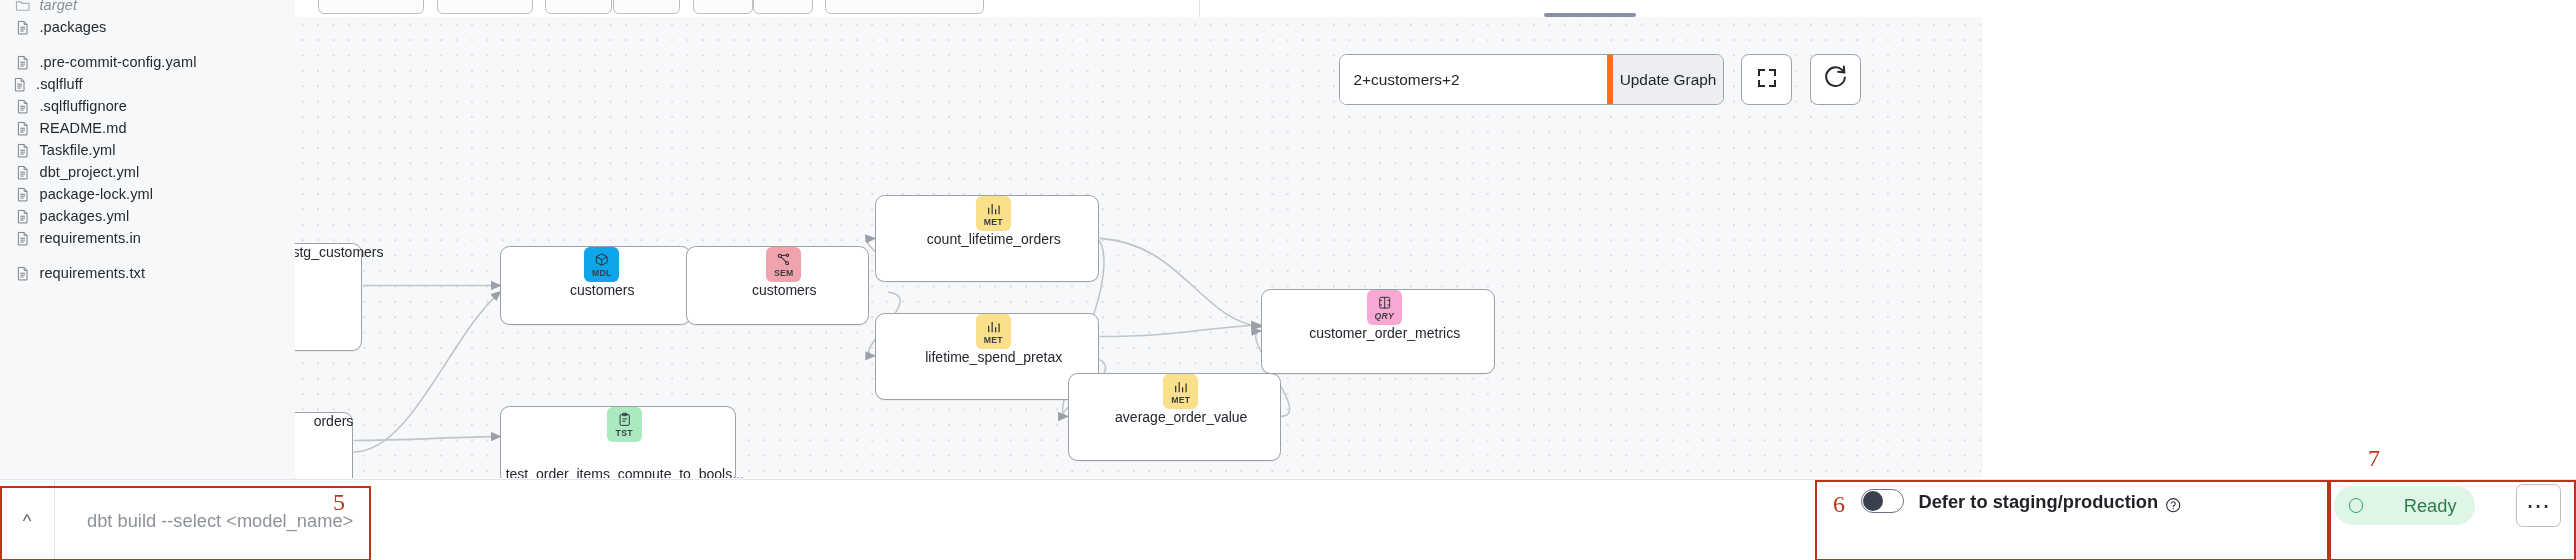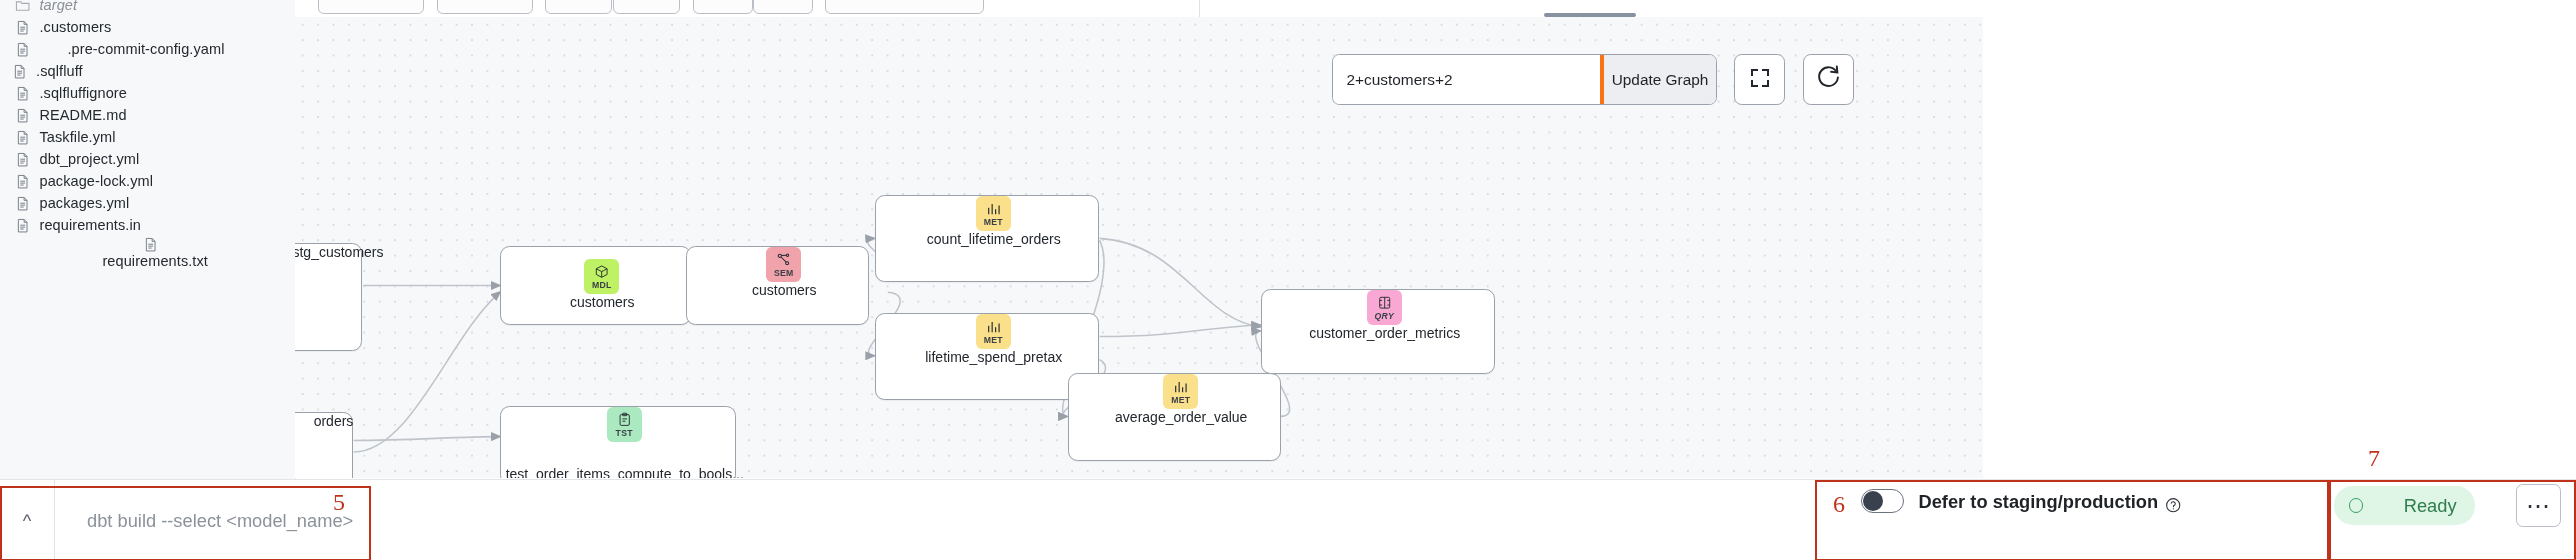--- a/index.html
+++ b/index.html
@@ -129,21 +129,21 @@
     margin-top: 1px;
     line-height: 1;
   }
   .node-title {
     font-size: 14px;
     color: #22272e;
     margin-left: 13.5px;
     white-space: nowrap;
     overflow: hidden;
   }
-  .badge-mdl { background: #bef264; margin-top: 12px; }
+  .badge-mdl { background: #0ea5e9; }
   .badge-sem { background: #f0a3ab; }
   .badge-tst { background: #abe9c0; }
   .badge-met { background: #fbe08b; }
   .badge-qry { background: #f9a8d4; font-style: italic; }
 
   #edges { position: absolute; left: 0; top: 0; width: 1688px; height: 461px; }
 
   
   #graph-toolbar {
     position: absolute;
@@ -154,37 +154,38 @@
     z-index: 5;
   }
   #selector-group {
     display: flex;
     height: 51px;
     border: 1px solid #9ba1ab;
     border-radius: 7.7px;
     overflow: hidden;
     background: #ffffff;
     box-sizing: border-box;
+    margin-left: 7px;
   }
   #selector-input {
     width: 267px;
     border: none;
     outline: none;
     background: #ffffff;
     font-family: "Liberation Sans", sans-serif;
     font-size: 15.4px;
     color: #1f2328;
     padding: 0 0 0 13.5px;
     box-sizing: border-box;
   }
   #update-graph-btn {
     width: 116px;
     background: #eceef1;
     border: none;
-    border-left: 4px solid #f97316;
+    border-left: 6px solid #f97316;
     font-family: "Liberation Sans", sans-serif;
     font-size: 15.4px;
     color: #1f2328;
     cursor: pointer;
     display: flex;
     align-items: center;
     justify-content: center;
   }
   .icon-btn {
     width: 51px; height: 51px;
@@ -337,23 +338,23 @@
           <path d="M1.5 4 H6 L7.2 5.6 H14.5 V12.8 H1.5 Z"></path>
         </svg>
         <span class="file-label folder-dim">target</span>
       </div>
       <div class="file-row" style="margin-top: 0px;">
         <svg class="file-icon" viewBox="0 0 16 16" fill="none" stroke="#767c86" stroke-width="1">
           <path d="M3.5 1.5 H9.5 L12.5 4.5 V14.5 H3.5 Z"></path>
           <path d="M9.5 1.5 V4.5 H12.5"></path>
           <path d="M5.5 7.5 H10.5 M5.5 9.5 H10.5 M5.5 11.5 H9"></path>
         </svg>
-        <span class="file-label">.customers</span>
-      </div>
-      <div class="file-row" style="margin-top: 0px; gap: 28px;">
+        <span class="file-label">.packages</span>
+      </div>
+      <div class="file-row" style="margin-top: 13px;">
         <svg class="file-icon" viewBox="0 0 16 16" fill="none" stroke="#767c86" stroke-width="1">
           <path d="M3.5 1.5 H9.5 L12.5 4.5 V14.5 H3.5 Z"></path>
           <path d="M9.5 1.5 V4.5 H12.5"></path>
           <path d="M5.5 7.5 H10.5 M5.5 9.5 H10.5 M5.5 11.5 H9"></path>
         </svg>
         <span class="file-label">.pre-commit-config.yaml</span>
       </div>
       <div class="file-row" style="margin-top: 0px; padding-left: 12px;">
         <svg class="file-icon" viewBox="0 0 16 16" fill="none" stroke="#767c86" stroke-width="1">
           <path d="M3.5 1.5 H9.5 L12.5 4.5 V14.5 H3.5 Z"></path>
@@ -411,21 +412,21 @@
         <span class="file-label">packages.yml</span>
       </div>
       <div class="file-row" style="margin-top: 0px;">
         <svg class="file-icon" viewBox="0 0 16 16" fill="none" stroke="#767c86" stroke-width="1">
           <path d="M3.5 1.5 H9.5 L12.5 4.5 V14.5 H3.5 Z"></path>
           <path d="M9.5 1.5 V4.5 H12.5"></path>
           <path d="M5.5 7.5 H10.5 M5.5 9.5 H10.5 M5.5 11.5 H9"></path>
         </svg>
         <span class="file-label">requirements.in</span>
       </div>
-      <div class="file-row" style="margin-top: 1px; flex-direction: column;">
+      <div class="file-row" style="margin-top: 13px;">
         <svg class="file-icon" viewBox="0 0 16 16" fill="none" stroke="#767c86" stroke-width="1">
           <path d="M3.5 1.5 H9.5 L12.5 4.5 V14.5 H3.5 Z"></path>
           <path d="M9.5 1.5 V4.5 H12.5"></path>
           <path d="M5.5 7.5 H10.5 M5.5 9.5 H10.5 M5.5 11.5 H9"></path>
         </svg>
         <span class="file-label">requirements.txt</span>
       </div>
     </div>
 
   <div id="top-strip">

